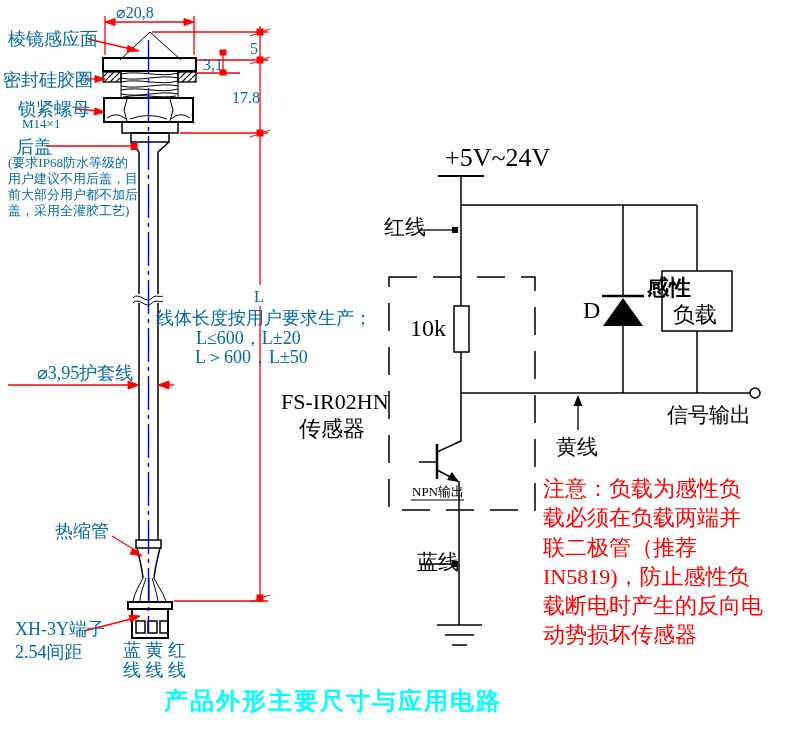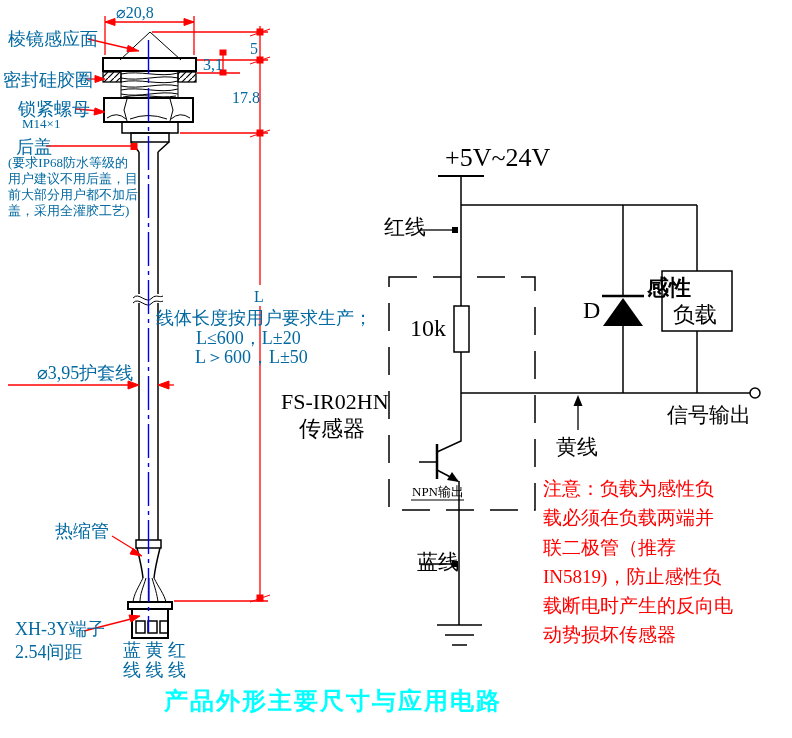--- a/index.html
+++ b/index.html
@@ -12,21 +12,21 @@
   .red{color:#0369a1;}
   .blk{color:#000000;}
   .f13{font-size:13px;}
   .f15{font-size:18px;}
   .f16{font-size:16px;}
   .f21{font-size:21px;}
   .f22{font-size:22px;}
   .f24{font-size:24px;}
   .f26{font-size:26px;margin-left:35px;}
   .title{font-size:24px;color:#00ffff;letter-spacing:2px;font-weight:bold;}
-  .note-red{color:#ff0000;font-size:19px;line-height:29.5px;}
+  .note-red{color:#ff0000;font-size:22px;line-height:29.5px;}
 </style>
 </head>
 <body>
 
 <div id="canvas">
 
   <svg id="linework" viewBox="0 0 792 738" xmlns="http://www.w3.org/2000/svg">
     <defs>
       <pattern id="hatch" patternUnits="userSpaceOnUse" width="6" height="6">
         <path d="M0,6 L6,0" stroke="#000" stroke-width="1.2"></path>

